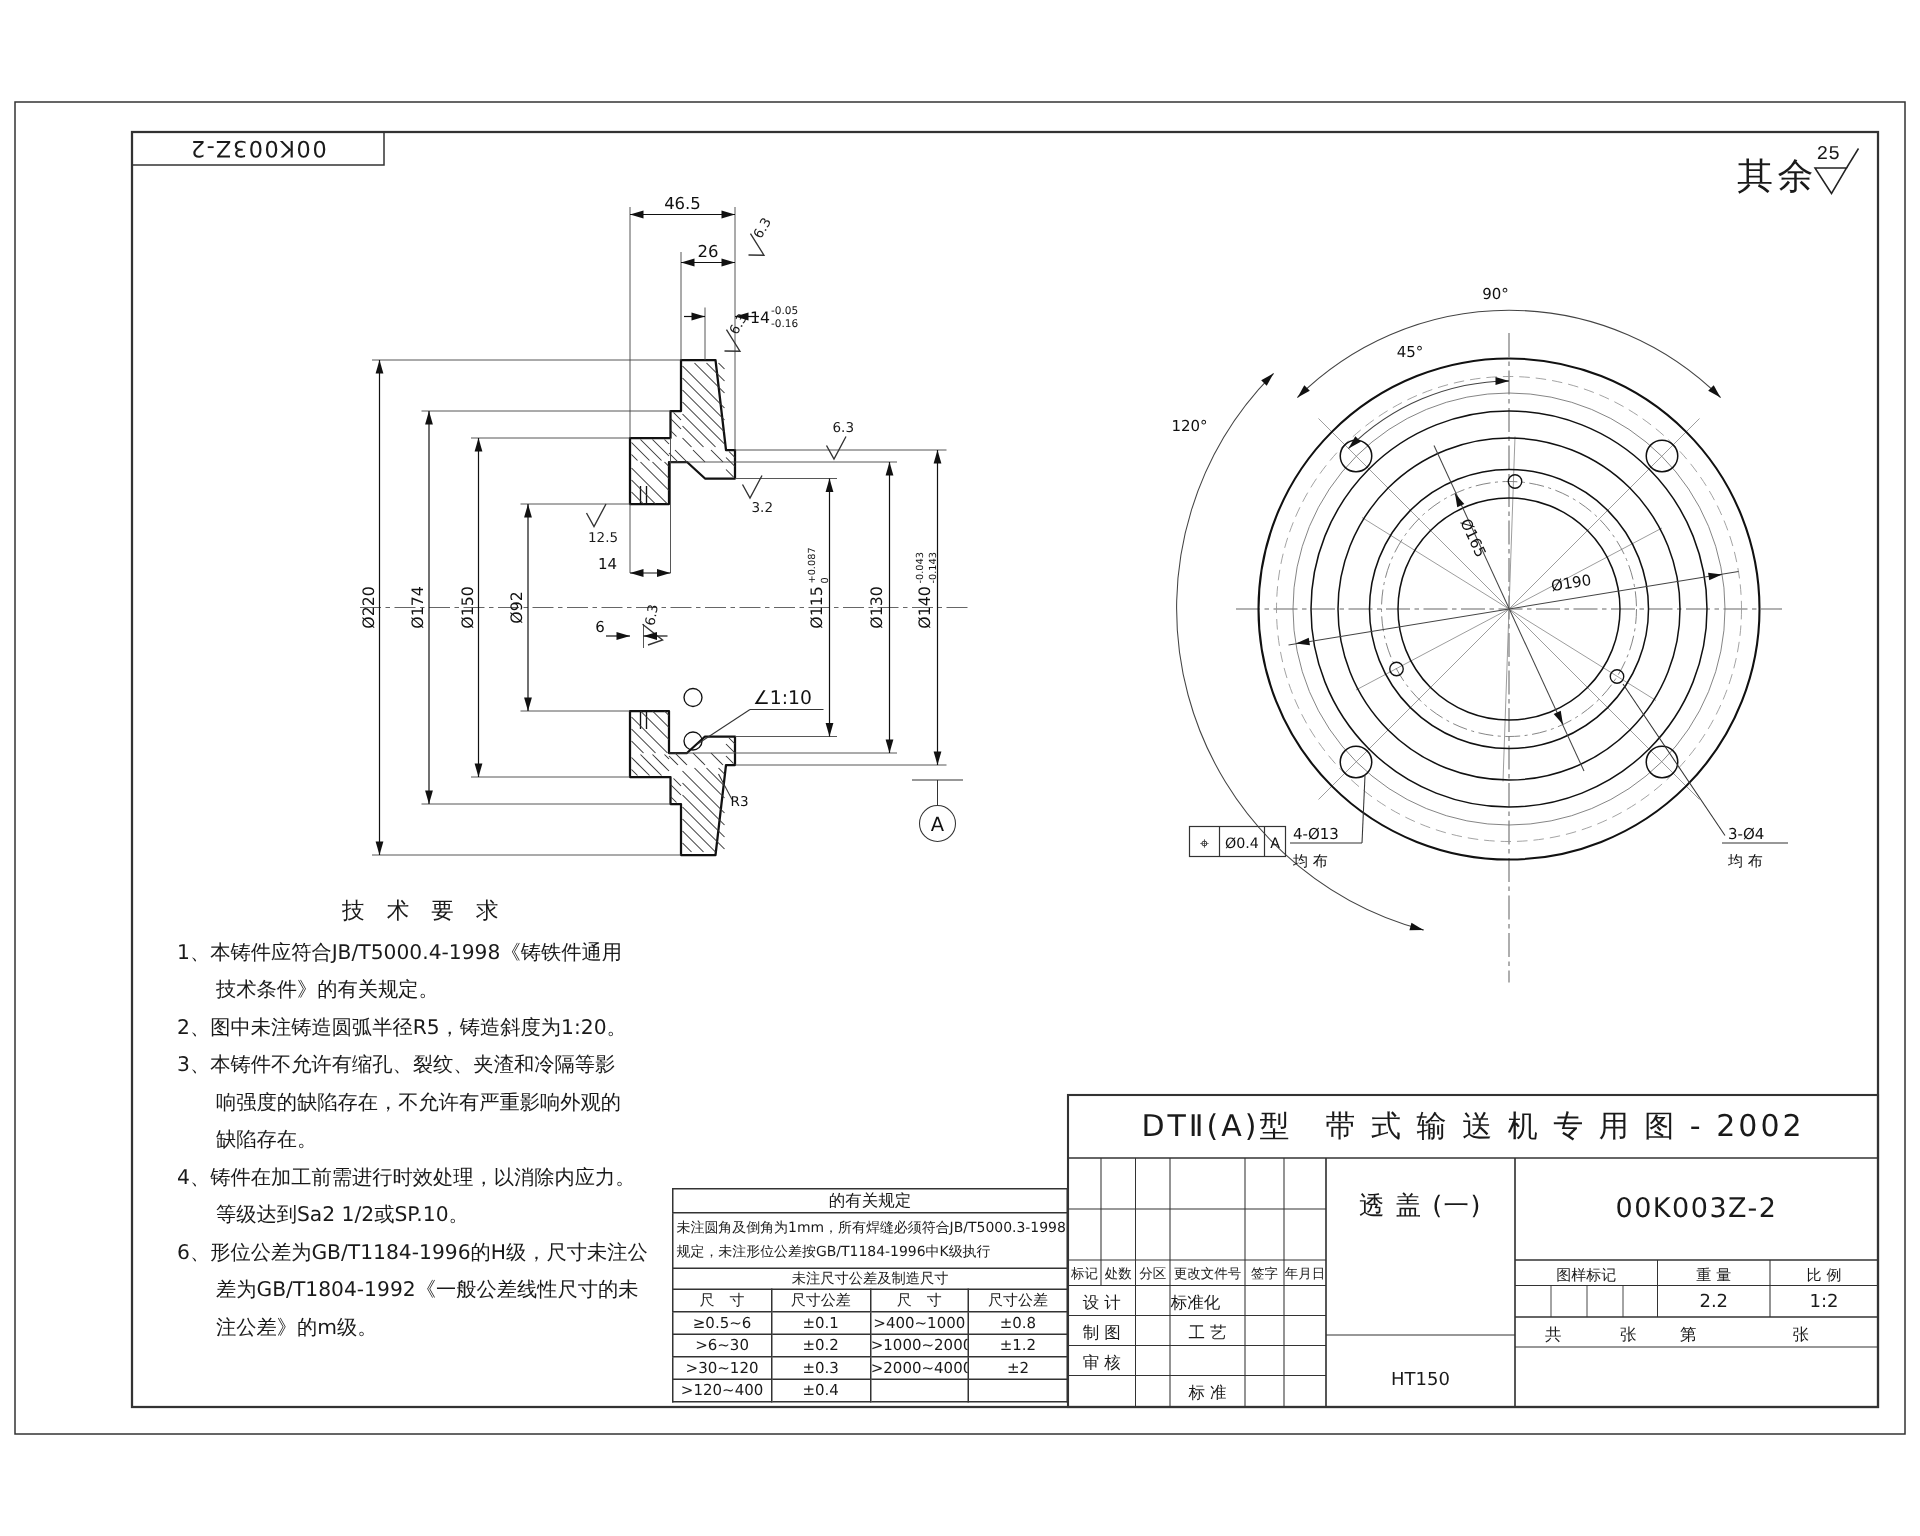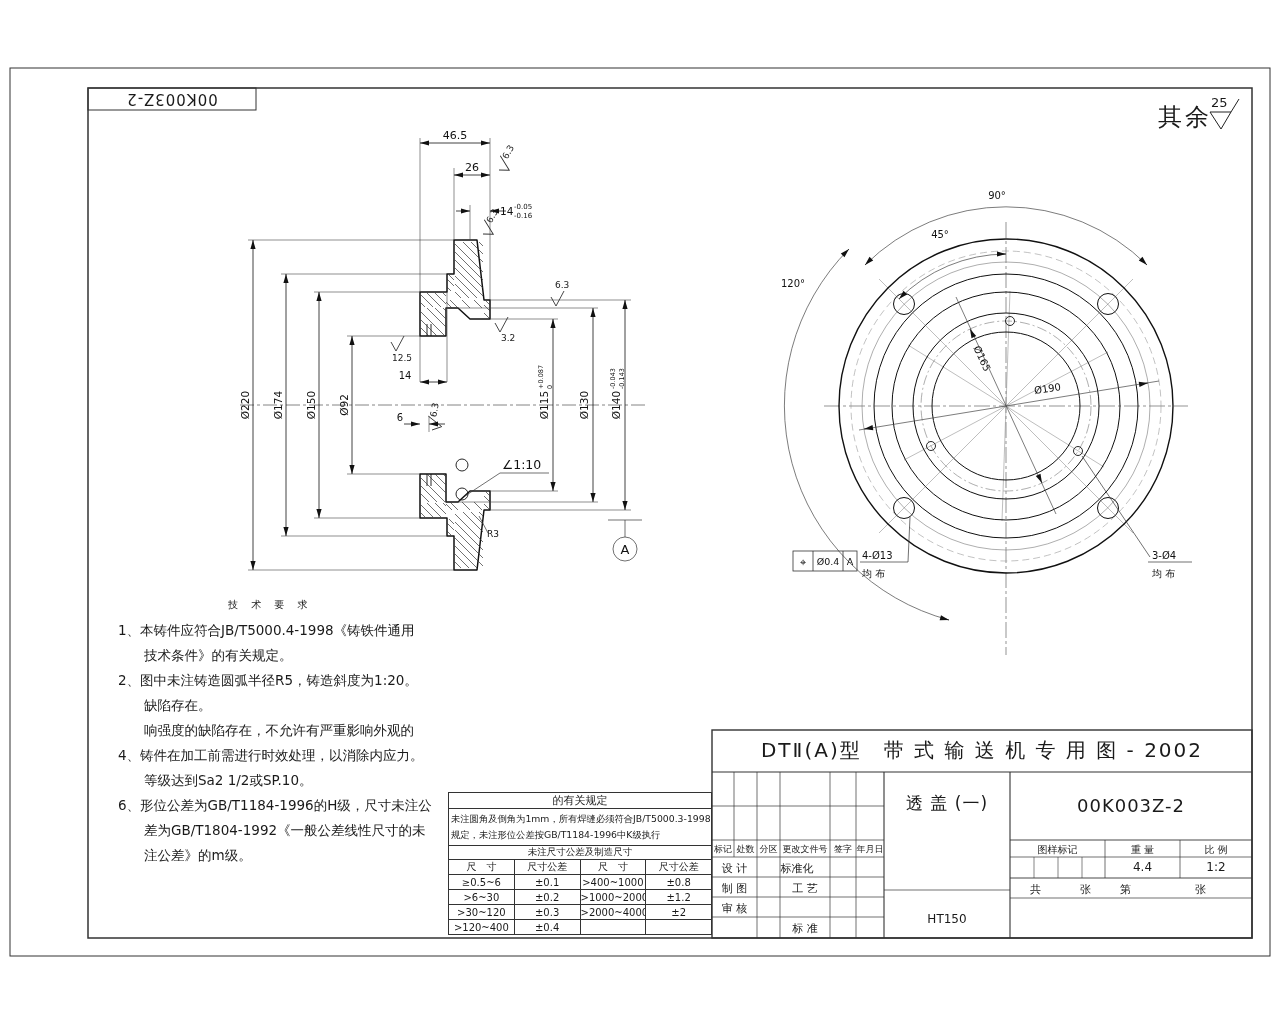--- a/index.html
+++ b/index.html
@@ -2,21 +2,21 @@
 <html><head>
 <meta charset="utf-8">
 <style>
   html,body{margin:0;padding:0;background:#fff;}
   body{width:1280px;height:1024px;position:relative;font-family:"DejaVu Sans","Liberation Sans",sans-serif;color:#1a1a1a;overflow:hidden;}
   #sheet{position:absolute;left:0;top:0;width:1280px;height:1024px;}
   .t{position:absolute;white-space:nowrap;color:#1a1a1a;}
   .ctr{text-align:center;}
   #stamp{position:absolute;left:88px;top:88px;width:168px;height:22px;line-height:22px;text-align:center;font-size:15px;letter-spacing:1px;transform:rotate(180deg);}
   #techreq{position:absolute;left:118px;top:598px;width:370px;}
-  #techreq .title{font-size:10px;letter-spacing:5px;margin-left:110px;margin-bottom:6px;}
+  #techreq .title{font-size:15px;letter-spacing:5px;margin-left:110px;margin-bottom:6px;}
   .trline{font-size:13.5px;height:25px;line-height:25px;}
   .trline.ind{padding-left:26px;}
   table.stdtbl{position:absolute;left:448px;top:792px;width:264px;border-collapse:collapse;table-layout:fixed;}
   table.stdtbl td{border:1px solid #333;font-size:10px;text-align:center;padding:0;overflow:hidden;}
   table.stdtbl td.tt{font-size:11px;height:15px;}
   table.stdtbl td.tn{font-size:9.3px;text-align:left;height:36px;line-height:1.7;padding-left:2px;}
   table.stdtbl td.ts{font-size:9.5px;height:12px;}
   table.stdtbl td.hd{height:13px;}
   table.stdtbl td.dc{height:14px;}
 </style>
@@ -379,29 +379,30 @@
     <polygon points="949,620 939.6339626521319,620.1932469879204 940.9738084350456,615.1688253019939" fill="#111"></polygon>
     <polygon points="970,329 976.2024954837746,336.0206160537204 971.5030587215281,338.2466650463634" fill="#111"></polygon>
     <polygon points="1042,483 1035.797504516225,475.97938394627994 1040.4969412784715,473.75333495363674" fill="#111"></polygon>
     <polygon points="1148,383 1139.485258001804,386.90629859382983 1138.7138876465667,381.76382955891467" fill="#111"></polygon>
     <polygon points="864,429 872.5147419981961,425.09370140617017 873.2861123534333,430.23617044108533" fill="#111"></polygon>
   </svg>
 
 <div id="stamp">00K003Z-2</div>
 
 <div class="t" style="left:1158px;top:101px;font-size:24px;letter-spacing:3px;">其余</div>
-<div class="t" style="left:1211px;top:95px;font-size:13px;">25</div>
+<div class="t" style="left:1211px;top:95px;font-size:13px;font-family:Liberation Mono, monospace;">25</div>
 
 <div id="techreq">
   <div class="title">技 术 要 求</div>
   <div class="trline">1、本铸件应符合JB/T5000.4-1998《铸铁件通用</div>
   <div class="trline ind">技术条件》的有关规定。</div>
   <div class="trline">2、图中未注铸造圆弧半径R5，铸造斜度为1:20。</div>
+  <div class="trline">3、本铸件不允许有缩孔、裂纹、夹渣和冷隔等影</div>
+  <div class="trline ind">响强度的缺陷存在，不允许有严重影响外观的</div>
   <div class="trline ind">缺陷存在。</div>
-  <div class="trline ind">响强度的缺陷存在，不允许有严重影响外观的</div>
   <div class="trline">4、铸件在加工前需进行时效处理，以消除内应力。</div>
   <div class="trline ind">等级达到Sa2 1/2或SP.10。</div>
   <div class="trline">6、形位公差为GB/T1184-1996的H级，尺寸未注公</div>
   <div class="trline ind">差为GB/T1804-1992《一般公差线性尺寸的未</div>
   <div class="trline ind">注公差》的m级。</div>
 </div>
 
 <table class="stdtbl">
   <tbody>
       <tr>
@@ -461,18 +462,18 @@
 <div class="t ctr" style="left:856px;top:843px;width:28px;font-size:9px;">年月日</div>
 <div class="t ctr" style="left:712px;top:861px;width:45px;font-size:11px;">设 计</div>
 <div class="t ctr" style="left:780px;top:861px;width:34px;font-size:11px;">标准化</div>
 <div class="t ctr" style="left:712px;top:881px;width:45px;font-size:11px;">制 图</div>
 <div class="t ctr" style="left:780px;top:881px;width:50px;font-size:11px;">工 艺</div>
 <div class="t ctr" style="left:712px;top:901px;width:45px;font-size:11px;">审 核</div>
 <div class="t ctr" style="left:780px;top:921px;width:50px;font-size:11px;">标 准</div>
 <div class="t ctr" style="left:1010px;top:843px;width:95px;font-size:10px;">图样标记</div>
 <div class="t ctr" style="left:1105px;top:843px;width:75px;font-size:10px;">重 量</div>
 <div class="t ctr" style="left:1180px;top:843px;width:72px;font-size:10px;">比 例</div>
-<div class="t ctr" style="left:1105px;top:860px;width:75px;font-size:12px;">4.4</div>
+<div class="t ctr" style="left:1105px;top:860px;width:75px;font-size:12px;">2.2</div>
 <div class="t ctr" style="left:1180px;top:860px;width:72px;font-size:12px;">1:2</div>
 <div class="t" style="left:1030px;top:882px;font-size:11px;">共</div>
 <div class="t" style="left:1080px;top:882px;font-size:11px;">张</div>
 <div class="t" style="left:1120px;top:882px;font-size:11px;">第</div>
 <div class="t" style="left:1195px;top:882px;font-size:11px;">张</div>
 
 </body></html>

